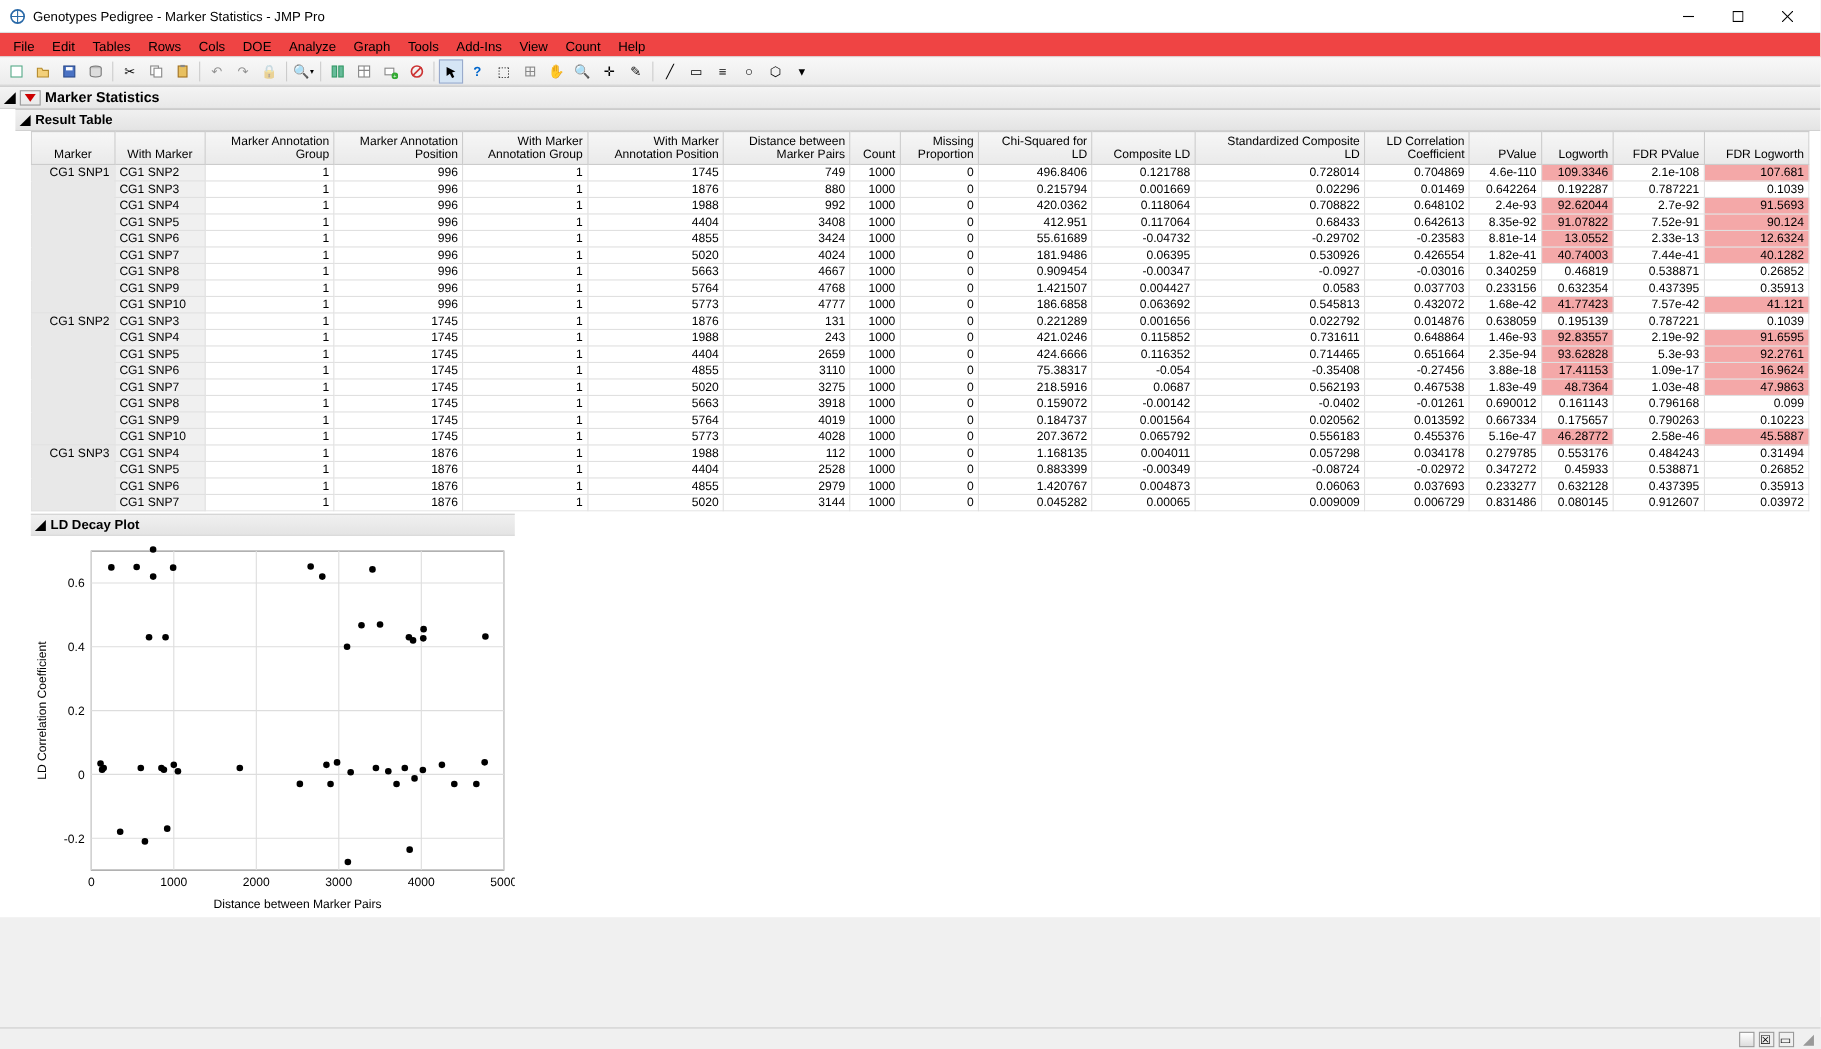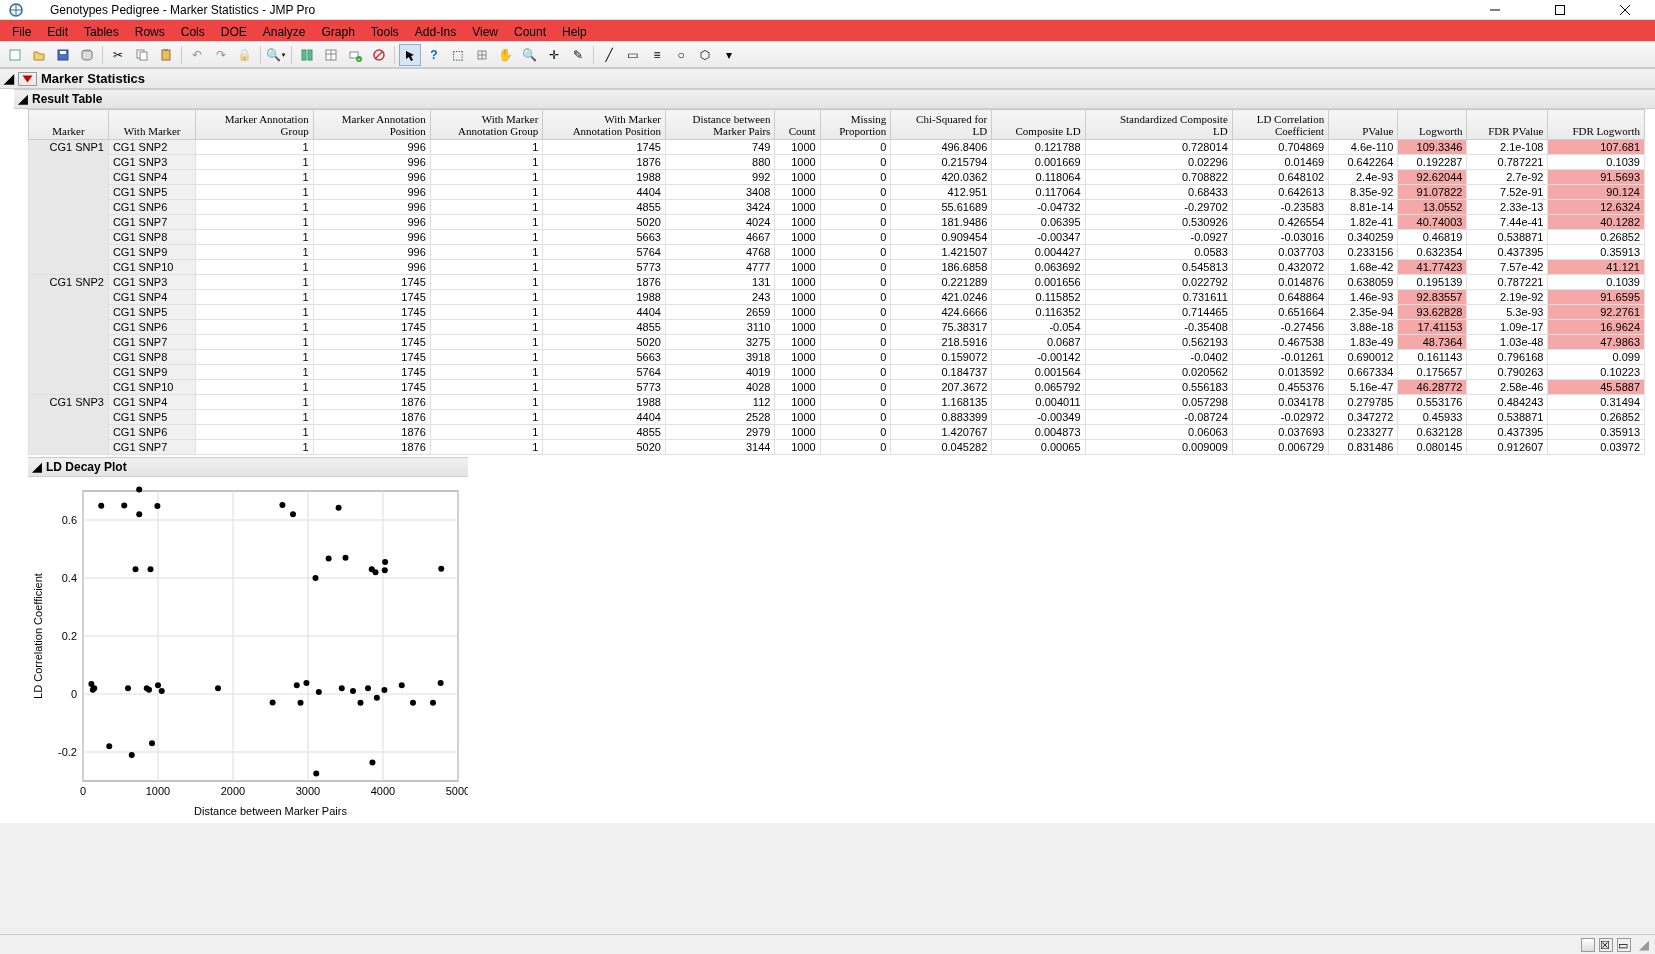--- a/index.html
+++ b/index.html
@@ -1,18 +1,18 @@
 <!DOCTYPE html>
 <html><head>
 <meta charset="utf-8">
 <style>
   * { box-sizing: border-box; margin: 0; padding: 0; }
   body { font-family: "Segoe UI", Arial, sans-serif; font-size: 11px; background: #f0f0f0; user-select: none; }
   
-  .titlebar { height: 20px; background: #fff; display: flex; align-items: center; padding: 0 8px; border-bottom: 1px solid #ddd; gap: 20px; }
+  .titlebar { height: 30px; background: #fff; display: flex; align-items: center; padding: 0 8px; border-bottom: 1px solid #ddd; }
   .titlebar .app-icon { width: 16px; height: 16px; margin-right: 6px; display: inline-flex; align-items: center; justify-content: center; }
   .titlebar .title { flex: 1; font-size: 12px; color: #000; }
   .titlebar .win-btn { width: 45px; height: 30px; display: flex; align-items: center; justify-content: center; cursor: pointer; }
   
   .menubar { height: 22px; background: #ef4444; display: flex; align-items: flex-end; padding: 0 4px; border-bottom: 1px solid #ddd; }
   .menubar .menu-item { padding: 2px 8px; cursor: pointer; font-size: 12px; }
   
   .toolbar { height: 26px; background: linear-gradient(#f8f8f8, #ececec); border-bottom: 1px solid #ccc; display: flex; align-items: center; padding: 0 4px; gap: 2px; }
   .tool-btn { width: 22px; height: 22px; display: flex; align-items: center; justify-content: center; border: 1px solid transparent; cursor: pointer; font-size: 12px; }
   .tool-sep { width: 1px; height: 18px; background: #ccc; margin: 0 2px; }
@@ -22,21 +22,21 @@
   .section-head { display: flex; align-items: center; background: linear-gradient(#f4f4f4, #e8e8e8); border: 1px solid #ccc; border-left: none; border-right: none; padding: 2px 4px; }
   .section-head.main { font-weight: bold; font-size: 13px; }
   .section-head.sub { font-weight: bold; font-size: 12px; margin-left: 14px; background: linear-gradient(#f0f0f0, #e4e4e4); }
   .section-head.sub2 { font-weight: bold; font-size: 12px; margin-left: 14px; background: linear-gradient(#f0f0f0, #e4e4e4); display: inline-flex; min-width: 440px;}
   .disclosure { width: 10px; height: 10px; margin-right: 4px; display: inline-flex; align-items: center; justify-content: center; cursor: pointer;}
   .red-tri { width: 0; height: 0; border-top: 5px solid transparent; border-bottom: 5px solid transparent; border-left: 7px solid #c00; margin: 0 4px; transform: rotate(90deg);}
   .red-tri-wrap { border: 1px solid #999; padding: 1px; margin-right: 4px; display: inline-flex;}
   
   .table-wrap { margin-left: 28px; margin-right: 10px; overflow-x: auto; }
   table.data { border-collapse: collapse; font-size: 11px; width: 100%; }
-  table.data th { background: linear-gradient(#f6f6f6,#eaeaea); border: 1px solid #ccc; padding: 2px 4px; text-align: right; font-weight: normal; vertical-align: bottom; height: 30px; font-family: Liberation Serif, serif;}
+  table.data th { background: linear-gradient(#f6f6f6,#eaeaea); border: 1px solid #ccc; padding: 2px 4px; text-align: right; font-weight: normal; vertical-align: bottom; height: 30px;}
   table.data th.left { text-align: center; }
   table.data td { border: 1px solid #e0e0e0; padding: 1px 4px; text-align: right; white-space: nowrap; }
   table.data td.left { text-align: left; background: #f0f0f0;}
   table.data td.marker-cell { text-align: right; background: #e8e8e8; vertical-align: top;}
   table.data td.hl { background: #f4a8a8; }
   
   .plot-wrap { margin-left: 28px; margin-top: 4px; }
   .statusbar { position: fixed; bottom: 0; left:0; right:0; height: 20px; background: #f0f0f0; border-top: 1px solid #ccc; display: flex; justify-content: flex-end; align-items: center; padding: 0 6px; gap: 4px;}
   .status-icon { width: 14px; height: 14px; border: 1px solid #999; display:inline-block;}
 

